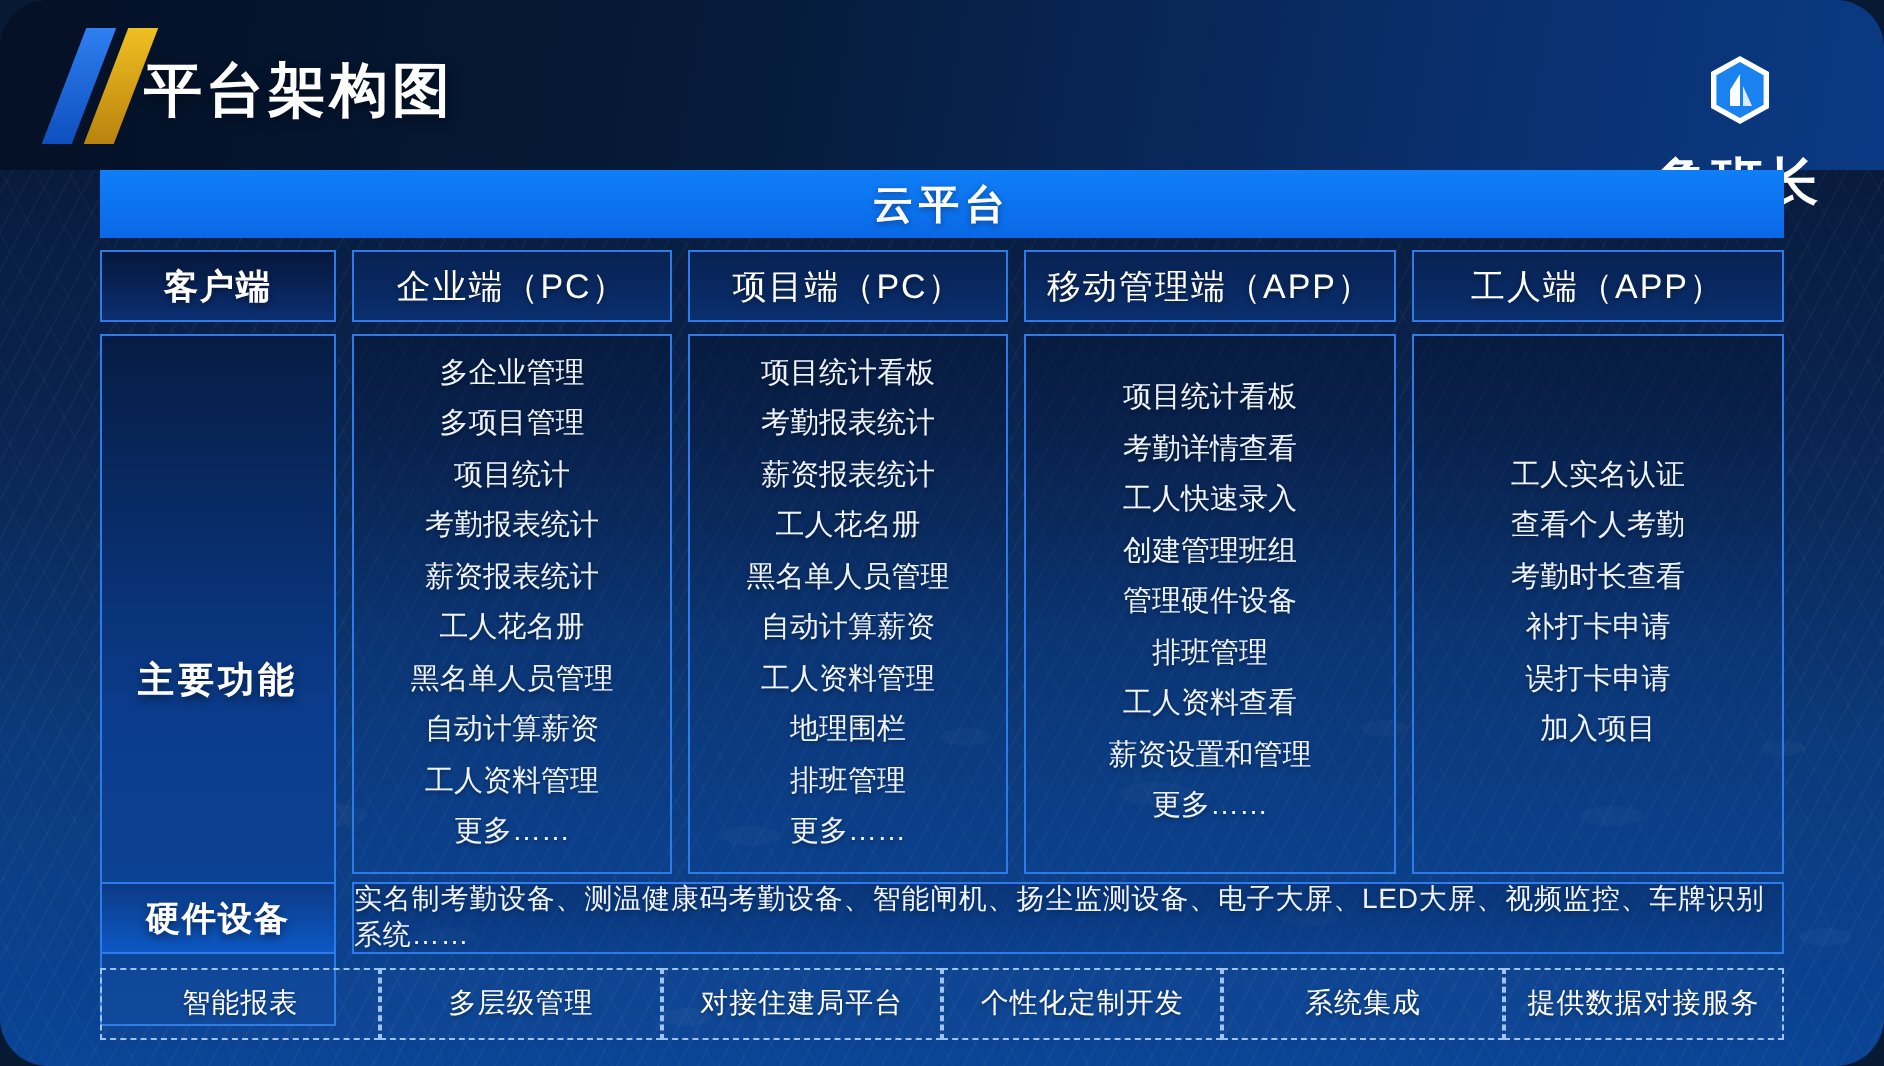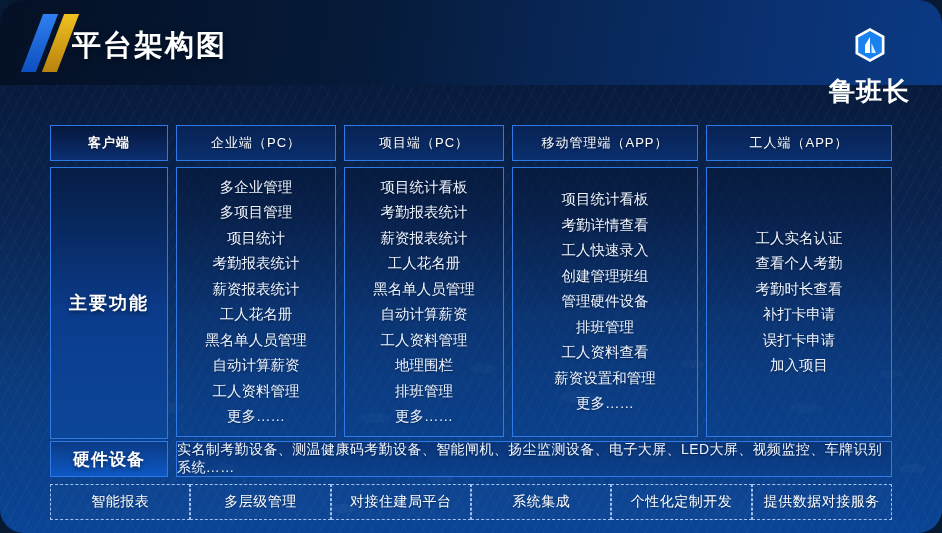--- a/index.html
+++ b/index.html
@@ -115,21 +115,21 @@
     border: 1px solid #2e7ae8;
   }
   .head-cell {
     height: 36px;
     top: 125px;
     background: linear-gradient(180deg, #082253 0%, #0a2f6e 100%);
     display: flex;
     align-items: center;
     justify-content: center;
     color: #ffffff;
-    font-size: 13px;
+    font-size: 17px;
     letter-spacing: 1px;
     text-shadow: 0 1px 3px rgba(0,0,0,.45);
   }
   .head-cell.strong {
     font-weight: bold;
     background: linear-gradient(180deg, #06173b 0%, #0b2f72 100%);
   }
   .body-cell {
     top: 167px;
     height: 270px;
@@ -143,21 +143,21 @@
   }
   .body-cell .feat {
     color: #eef4ff;
     font-size: 14.5px;
     line-height: 25.5px;
     white-space: nowrap;
     text-shadow: 0 1px 2px rgba(0,0,0,.4);
   }
   #label-main {
     top: 167px;
-    height: 272px;
+    height: 346px;
     background: linear-gradient(180deg, #061c44 0%, #0b3c8c 55%, #0c4699 100%);
     display: flex;
     align-items: center;
     justify-content: center;
     color: #ffffff;
     font-size: 18px;
     font-weight: bold;
     letter-spacing: 2px;
     text-shadow: 0 2px 4px rgba(0,0,0,.5);
   }
@@ -249,20 +249,21 @@
       <svg width="38" height="38" viewBox="0 0 38 38">
         <path d="M19 2 L33.5 10 L33.5 28 L19 36 L4.5 28 L4.5 10 Z" fill="#ffffff"></path>
         <path d="M19 5 L30.8 11.6 L30.8 26.4 L19 33 L7.2 26.4 L7.2 11.6 Z" fill="#1a82ef"></path>
         <path d="M19 11 L19 27 L14 27 L14 19 Z" fill="#ffffff"></path>
         <path d="M20.5 17 L25 27 L20.5 27 Z" fill="#ffffff" opacity=".85"></path>
       </svg>
       <div id="brand-name">鲁班长</div>
     </div>
   </div>
 
+  <div id="cloud-bar">云平台</div>
 
   <div class="cell head-cell strong" style="left:50px;width:118px;">客户端</div>
   <div class="cell head-cell" style="left:176px;width:160px;">企业端（PC）</div>
   <div class="cell head-cell" style="left:344px;width:160px;">项目端（PC）</div>
   <div class="cell head-cell" style="left:512px;width:186px;">移动管理端（APP）</div>
   <div class="cell head-cell" style="left:706px;width:186px;">工人端（APP）</div>
 
   <div class="cell" id="label-main" style="left:50px;width:118px;">主要功能</div>
 
   <div class="cell body-cell" id="col-0" style="left:176px;width:160px;">
@@ -309,18 +310,18 @@
       <div class="feat">加入项目</div>
     </div>
 
   <div class="cell" id="label-hardware">硬件设备</div>
   <div class="cell" id="hardware-content">实名制考勤设备、测温健康码考勤设备、智能闸机、扬尘监测设备、电子大屏、LED大屏、视频监控、车牌识别系统……</div>
 
   <div id="tags">
       <div class="tag">智能报表</div>
       <div class="tag">多层级管理</div>
       <div class="tag">对接住建局平台</div>
+      <div class="tag">个性化定制开发</div>
       <div class="tag">系统集成</div>
-      <div class="tag">个性化定制开发</div>
       <div class="tag">提供数据对接服务</div>
     </div>
 
 </div>
 
 </body></html>

